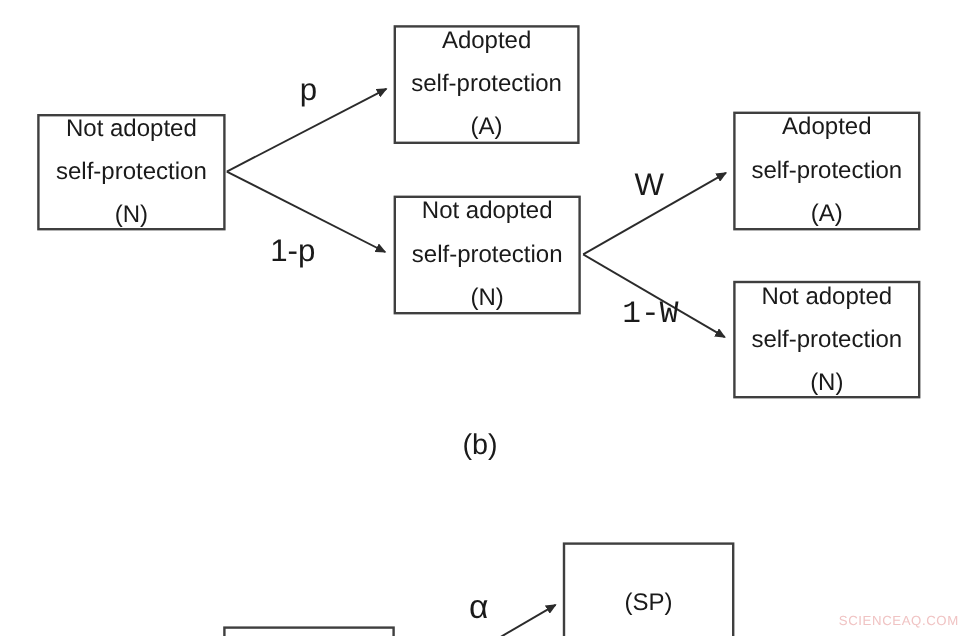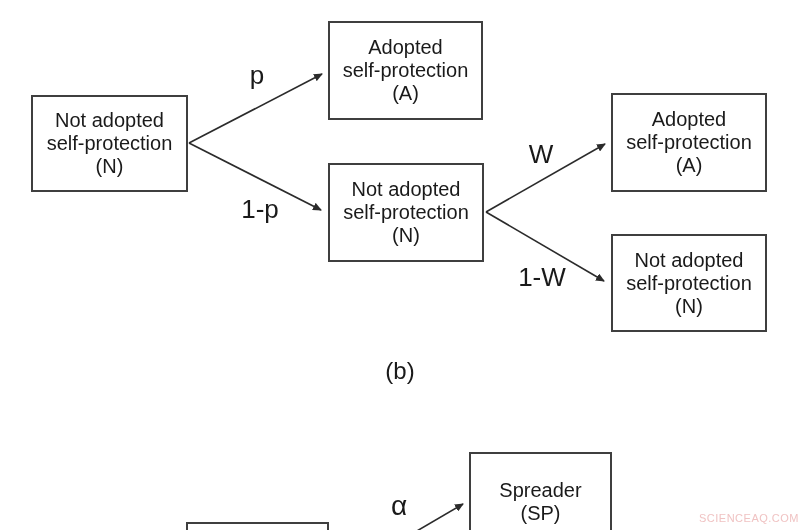--- a/index.html
+++ b/index.html
@@ -28,39 +28,40 @@
     border: 2px solid #3f3f3f;
     background: #ffffff;
     display: flex;
     flex-direction: column;
     justify-content: center;
     align-items: center;
     text-align: center;
     font-size: 20px;
     line-height: 23px;
     box-sizing: border-box;
+    gap: 13px;
   }
   .b-left       { left: 31px;  top: 95px;  width: 157px; height: 97px; }
   .b-top-mid    { left: 328px; top: 21px;  width: 155px; height: 99px; }
   .b-mid        { left: 328px; top: 163px; width: 156px; height: 99px; }
   .b-right-top  { left: 611px; top: 93px;  width: 156px; height: 99px; }
   .b-right-bot  { left: 611px; top: 234px; width: 156px; height: 98px; }
   .b-spreader   { left: 469px; top: 452px; width: 143px; height: 100px; }
   .b-partial    { left: 186px; top: 522px; width: 143px; height: 40px; }
   .elabel {
     position: absolute;
     transform: translate(-50%, -50%);
     font-size: 26px;
     color: #1a1a1a;
     white-space: nowrap;
   }
   .lbl-p   { left: 257px; top: 75px; }
-  .lbl-1p  { left: 260px; top: 209px; }
+  .lbl-1p  { left: 244px; top: 209px; }
   .lbl-w   { left: 541px; top: 154px; }
-  .lbl-1w  { left: 542px; top: 277px; }
+  .lbl-1w  { left: 542px; top: 261px; font-family: Liberation Mono, monospace; }
   .lbl-a   { left: 399px; top: 506px; font-size: 28px; }
   .caption {
     position: absolute;
     left: 400px;
     top: 371px;
     transform: translate(-50%, -50%);
     font-size: 24px;
     color: #1a1a1a;
   }
   .watermark {
@@ -115,21 +116,20 @@
     <div>(A)</div>
   </div>
 
   <div class="node b-right-bot">
     <div>Not adopted</div>
     <div>self-protection</div>
     <div>(N)</div>
   </div>
 
   <div class="node b-spreader">
-    <div>Spreader</div>
     <div>(SP)</div>
   </div>
 
   <div class="node b-partial"></div>
 
   <div class="elabel lbl-p">p</div>
   <div class="elabel lbl-1p">1-p</div>
   <div class="elabel lbl-w">W</div>
   <div class="elabel lbl-1w">1-W</div>
   <div class="elabel lbl-a">α</div>

